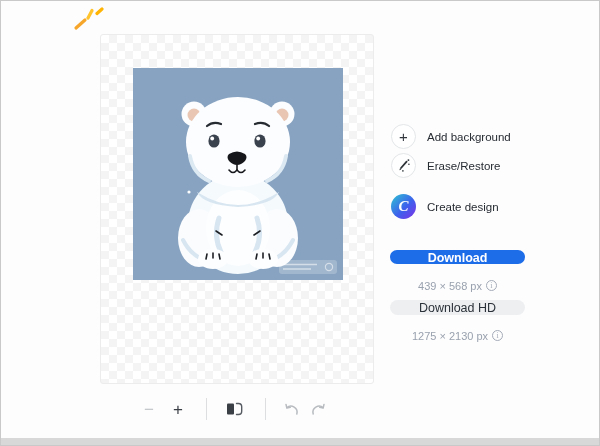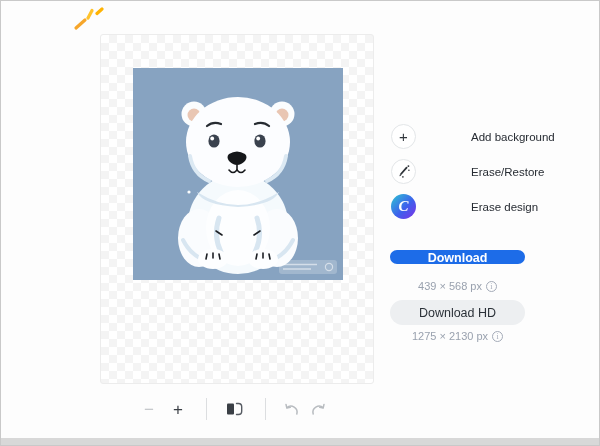--- a/index.html
+++ b/index.html
@@ -36,36 +36,36 @@
   .plus-glyph{font-size:15px;font-weight:400;color:#33383e;line-height:1;margin-top:-1px;}
   .canva-circle{
     width:25px;height:25px;border-radius:50%;flex:0 0 auto;
     background:linear-gradient(135deg,#2ec6d2 0%,#3d61ec 55%,#8031e7 100%);
     display:flex;align-items:center;justify-content:center;
   }
   .canva-c{
     color:#ffffff;font-family:"Liberation Serif",serif;font-style:italic;
     font-weight:bold;font-size:15px;line-height:1;margin-top:-1px;
   }
-  .action-label{font-size:11.5px;font-weight:500;color:#272c33;white-space:nowrap;margin-left:44px;}
+  .action-label{font-size:11.5px;font-weight:500;color:#272c33;white-space:nowrap;}
   .btn-primary{
     position:absolute;left:389px;top:249px;width:135px;height:14px;
     border:none;border-radius:13px;background:#1d6ce8;color:#ffffff;
     font-size:12.5px;font-weight:bold;cursor:pointer;
     font-family:"Liberation Sans",sans-serif;
   }
   .btn-hd{
-    position:absolute;left:389px;top:299px;width:135px;height:25px;
+    position:absolute;left:389px;top:299px;width:135px;height:15px;
     border:none;border-radius:13px;background:#edeff1;color:#2b3138;
     font-size:12.5px;font-weight:500;cursor:pointer;
     font-family:"Liberation Sans",sans-serif;
   }
   .size-caption{
     position:absolute;left:389px;width:135px;text-align:center;
-    font-size:11px;color:#99a1ae;display:flex;align-items:center;
+    font-size:11px;color:#99a1ae;display:flex;
     justify-content:center;gap:4px;
   }
   .size-caption.first{top:279px;}
   .size-caption.second{top:329px;}
   .info-icon{
     display:inline-flex;align-items:center;justify-content:center;
     width:11px;height:11px;box-sizing:border-box;border:1px solid #a4abb8;
     border-radius:50%;font-size:8px;color:#a4abb8;cursor:pointer;
     font-family:"Liberation Serif",serif;
   }
@@ -149,38 +149,38 @@
     </div>
   </div>
 
   <button class="action-row" style="top:123px;">
     <span class="circle-icon">
       <span class="plus-glyph">+</span>
     </span>
     <span class="action-label">Add background</span>
   </button>
 
-  <button class="action-row" style="top:158px;justify-content:space-between;">
+  <button class="action-row" style="top:152px;justify-content:space-between;">
     <span class="circle-icon">
       <svg width="15" height="15" viewBox="0 0 15 15">
         <path d="M5 10 L10.6 3.6" stroke="#2e3338" stroke-width="1.8" stroke-linecap="round"></path>
         <path d="M3.4 12.2 l1.9 -0.6 -1.3 -1.3 z" fill="#2e3338"></path>
         <circle cx="12.4" cy="2.1" r="0.95" fill="#2e3338"></circle>
         <circle cx="12.9" cy="6.3" r="0.8" fill="#2e3338"></circle>
         <circle cx="6.9" cy="12.9" r="0.8" fill="#2e3338"></circle>
       </svg>
     </span>
     <span class="action-label">Erase/Restore</span>
   </button>
 
   <button class="action-row" style="top:193px;">
     <span class="canva-circle">
       <span class="canva-c">C</span>
     </span>
-    <span class="action-label">Erase design</span>
+    <span class="action-label">Create design</span>
   </button>
 
   <button class="btn-primary">Download</button>
   <div class="size-caption first">
     <span>439 × 568 px</span>
     <span class="info-icon">
       <span>i</span>
     </span>
   </div>
 

